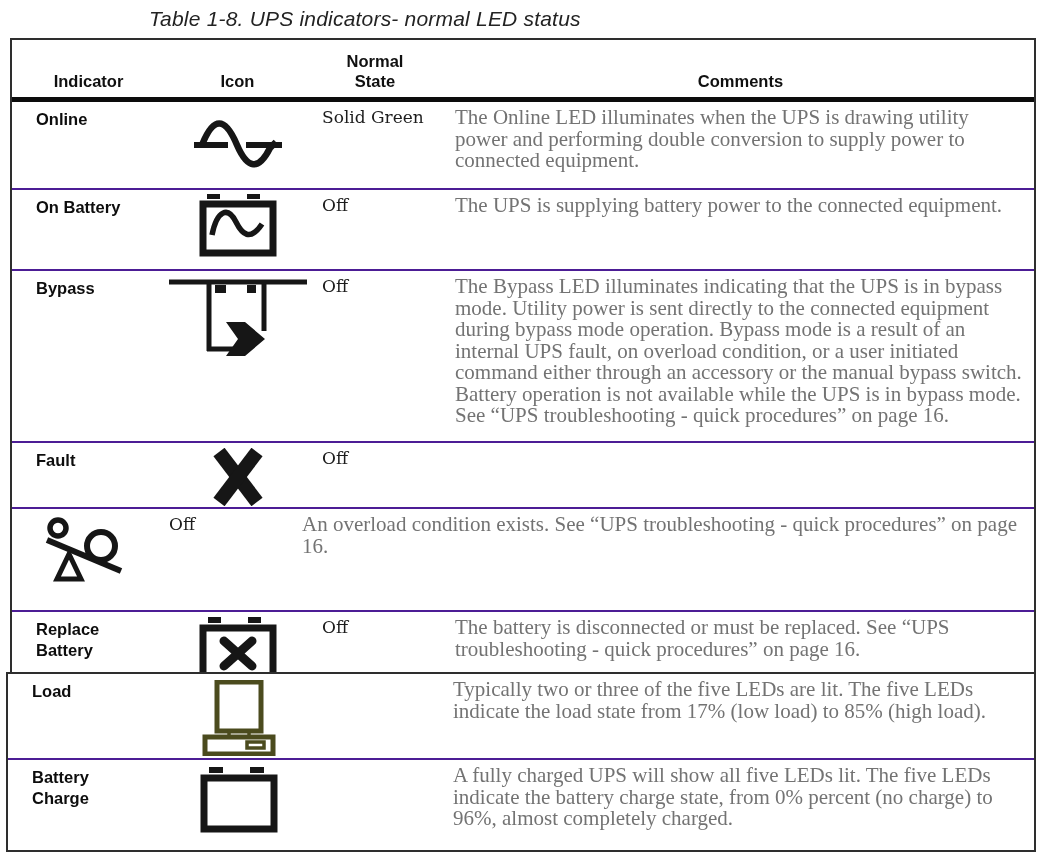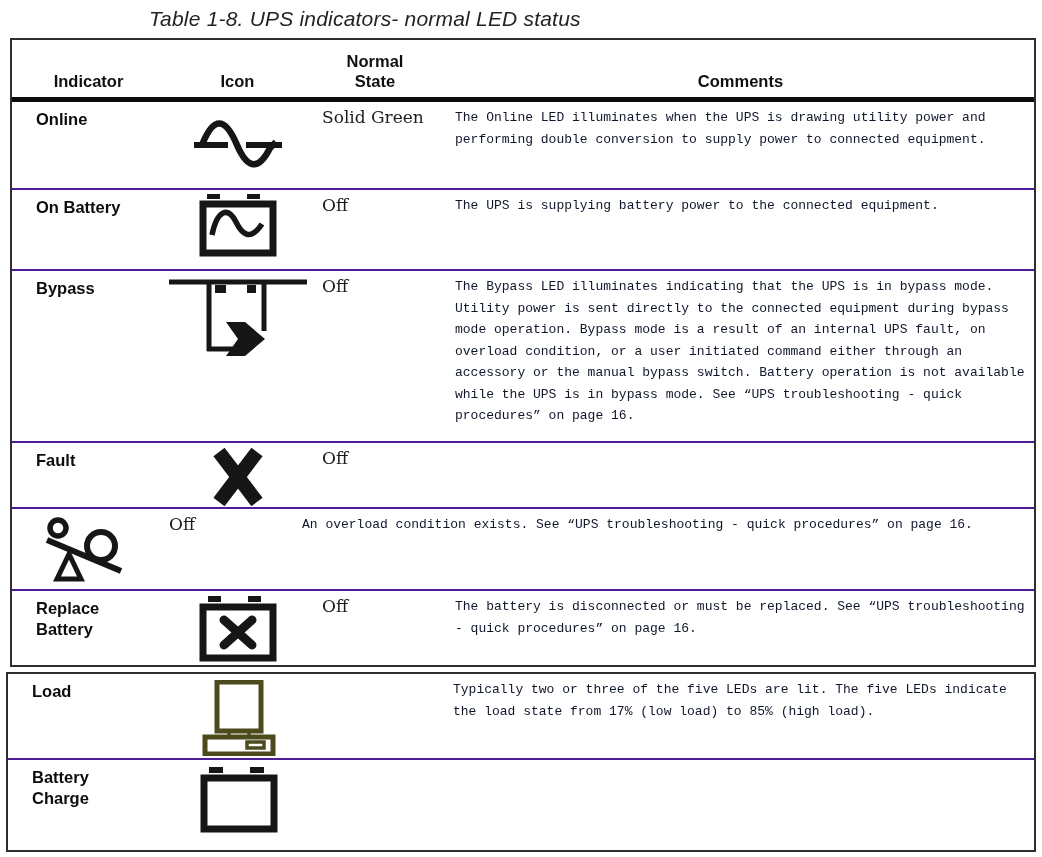--- a/index.html
+++ b/index.html
@@ -40,31 +40,31 @@
 
   .ind {
     font-weight:bold; font-size:16.5px; color:#0d0d0d;
     padding:7px 0 0 24px; width:100px; line-height:1.3;
   }
   .state {
     font-family:"DejaVu Serif", serif; font-size:17px; color:#1c1c1c;
     padding:5px 0 0 12px;
   }
   .comments {
-    font-family:Liberation Mono, monospace; font-size:13px; color:#0f172a;
+    font-family:Liberation Serif, serif; font-size:21px; color:#737373;
     line-height:21.5px;
   }
 
   
   #table1 .row:nth-child(2){ min-height:86px; }
   #table1 .row:nth-child(3){ min-height:79px; }
   #table1 .row:nth-child(4){ min-height:170px; }
   #table1 .row:nth-child(5){ min-height:64px; }
   #table1 .row:nth-child(6){ min-height:73px; }
-  #table1 .row:nth-child(7){ min-height:74px; }
+  #table1 .row:nth-child(7){ min-height:74px;margin-top:21px; }
   #table2 .row:nth-child(1){ min-height:84px; }
   #table2 .row:nth-child(2){ min-height:90px; }
 
   .ico  { stroke:#161616; fill:none; }
   .icoF { fill:#161616; stroke:none; }
   .olv  { stroke:#4b4b1e; fill:none; }
 </style>
 </head>
 <body>
 
@@ -222,14 +222,17 @@
         <div class="ind">Battery Charge</div>
       </div>
     <div class="c2" style="padding-top:7px;">
       <svg width="80" height="66" viewBox="0 0 80 66">
         <rect class="icoF" x="10" y="0" width="14" height="6"></rect>
         <rect class="icoF" x="51" y="0" width="14" height="6"></rect>
         <rect class="ico" x="5" y="11" width="70" height="51" stroke-width="7"></rect>
       </svg>
     </div>
     <div class="c3"></div>
+    <div class="c4">
+        <div class="comments">A fully charged UPS will show all five LEDs lit. The five LEDs indicate the battery charge state, from 0% percent (no charge) to 96%, almost completely charged.</div>
+      </div>
   </div>
 </div>
 
 </body></html>

